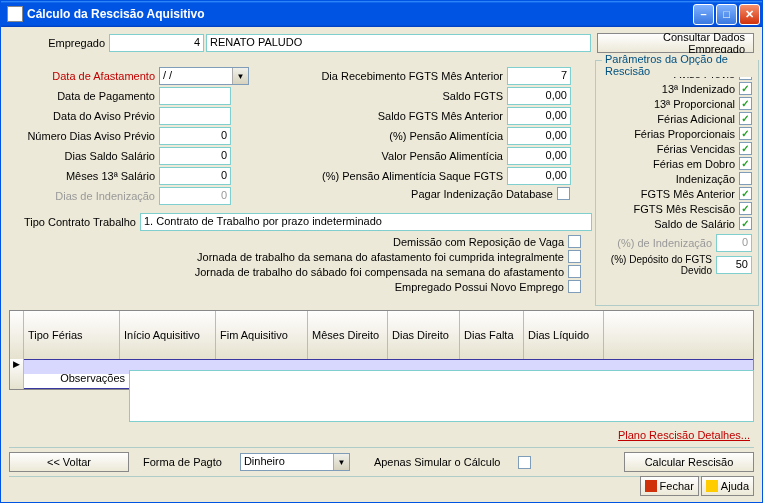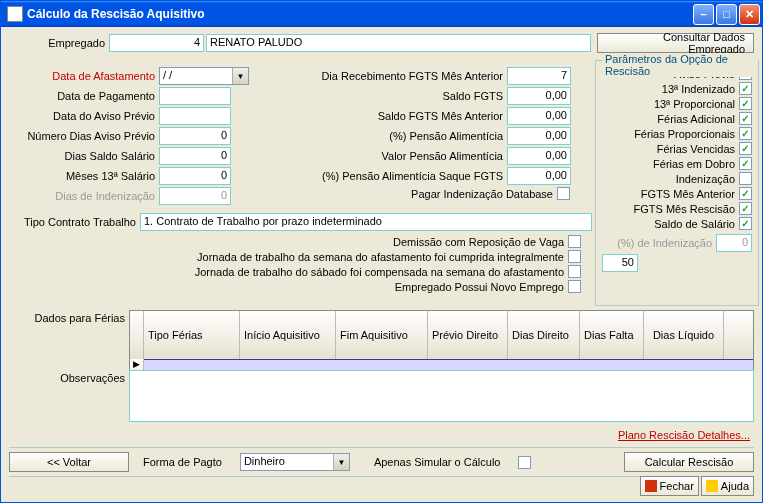--- a/index.html
+++ b/index.html
@@ -211,36 +211,36 @@
           <div class="row">
             <span class="label" style="flex:1;">Saldo de Salário</span>
             <span class="chk checked"></span>
           </div>
         </div>
       <div class="row" style="margin-top:4px;">
         <span class="label label-dim" style="flex:1;">(%) de Indenização</span>
         <div class="inp" style="width:36px; color:#999;">0</div>
       </div>
       <div class="row">
+        <span class="label" style="flex:1; font-size:10px;">(%) Depósito do FGTS Devido</span>
         <div class="inp" style="width:36px;">50</div>
       </div>
     </div>
 
     <div style="position:absolute; left:8px; top:283px; right:8px; display:flex;">
-      <span class="label" style="width:120px; padding-top:2px;">Dados para Férias</span>
       <div class="grid" style="flex:1;">
         <div class="grid-head" id="ferias-head">
             <div class="gh" style="width: 14px;"></div>
             <div class="gh" style="width: 96px;">Tipo Férias</div>
             <div class="gh" style="width: 96px;">Início Aquisitivo</div>
             <div class="gh" style="width: 92px;">Fim Aquisitivo</div>
-            <div class="gh" style="width: 80px;">Prévio Direito</div>
+            <div class="gh" style="width: 80px;">Mêses Direito</div>
             <div class="gh" style="width: 72px;">Dias Direito</div>
             <div class="gh" style="width: 64px;">Dias Falta</div>
-            <div class="gh" style="width: 80px; text-align: center;">Dias Líquido</div>
+            <div class="gh" style="width: 80px;">Dias Líquido</div>
           </div>
         <div class="grid-body">
           <div class="grid-row-ind">▶</div>
           <div class="grid-row-fill"></div>
         </div>
       </div>
     </div>
 
     <div style="position:absolute; left:8px; top:343px; right:8px; display:flex;">
       <span class="label" style="width:120px; padding-top:2px;">Observações</span>

